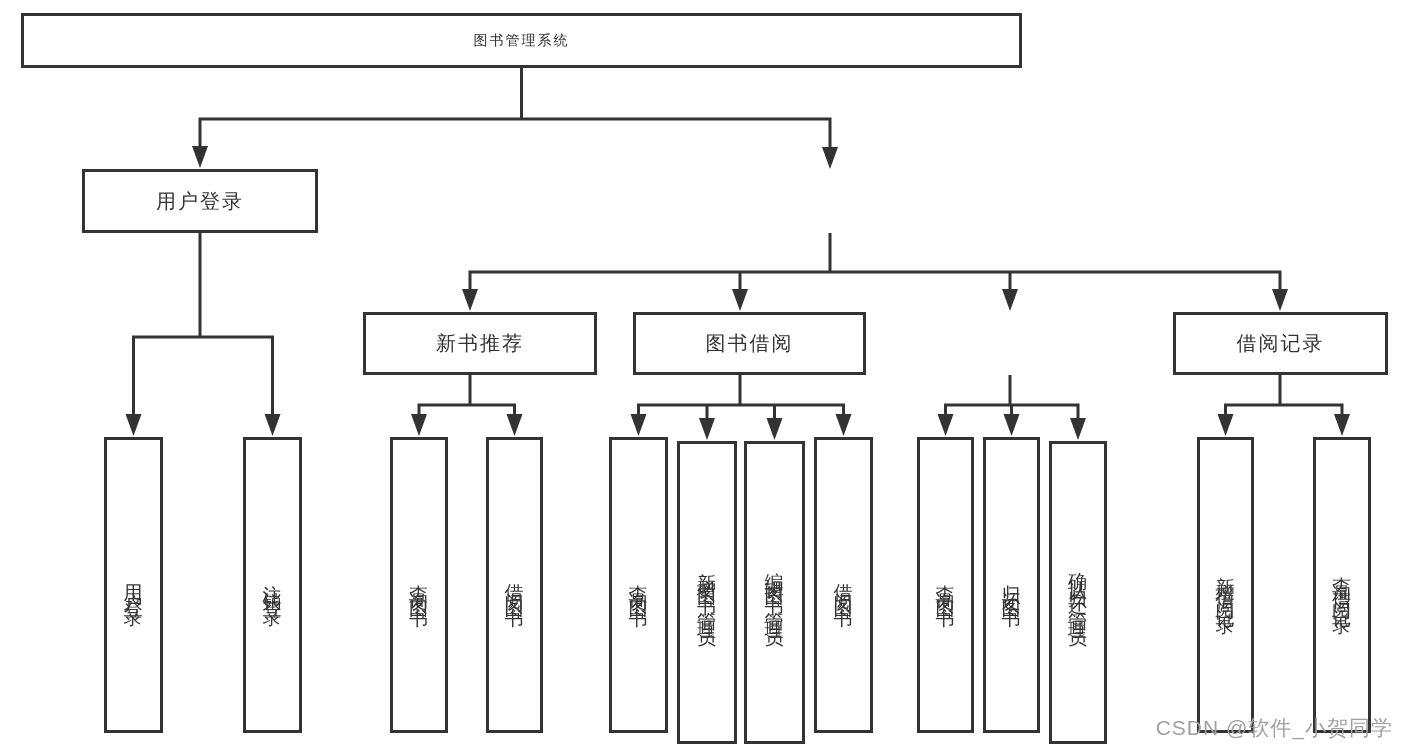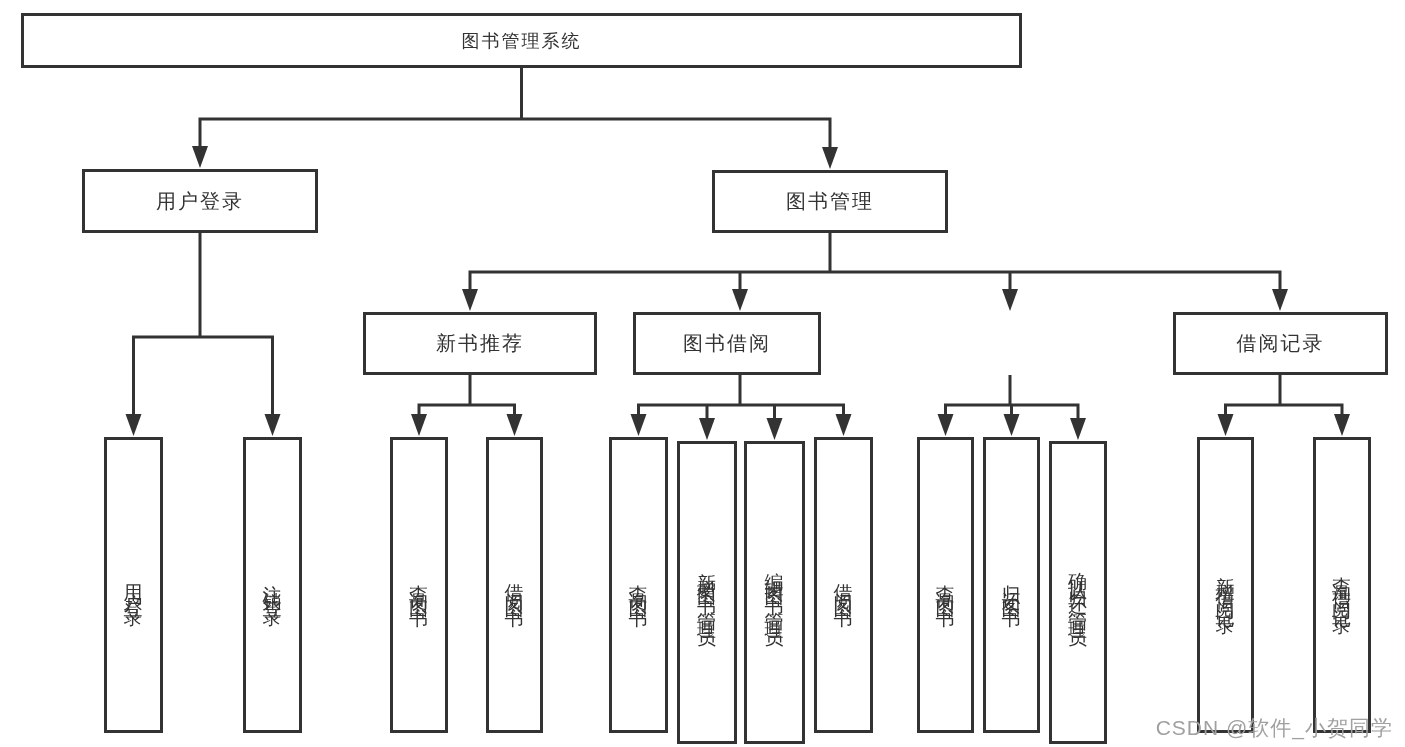--- a/index.html
+++ b/index.html
@@ -9,21 +9,21 @@
   }
   .wires { position:absolute; left:0; top:0; width:1405px; height:747px; }
   .wires path { stroke:var(--line,#333); stroke-width:3; fill:none; }
   .wires polygon { fill:var(--line,#333); }
   .box {
     position:absolute; box-sizing:border-box; background:#fff;
     border:3px solid var(--line,#333); color:var(--text,#333);
     display:flex; align-items:center; justify-content:center;
   }
   .hbox { font-size:20px; letter-spacing:2px; }
-  .rootbox { font-size:18px; letter-spacing:2px;text-align:center; }
+  .rootbox { font-size:14px; letter-spacing:2px;text-align:center; }
   .leaf {
     writing-mode:vertical-rl; text-orientation:mixed;
     font-size:19px; letter-spacing:8px; line-height:1;
   }
   .watermark {
     position:absolute; right:12px; bottom:5px;
     font-size:21px; letter-spacing:1px; color:var(--watermark,#a0a0a0);
     white-space:nowrap;
   }
 </style>
@@ -64,24 +64,23 @@
     <polygon points="1070,418 1086,418 1078,440"></polygon>
 
     <path d="M1280 375 L1280 405 M1224 405 L1343.5 405 M1225.5 403.5 L1225.5 416 M1342 403.5 L1342 416"></path>
     <polygon points="1217.5,414 1233.5,414 1225.5,436"></polygon>
     <polygon points="1334,414 1350,414 1342,436"></polygon>
   </svg>
 
   <div class="box rootbox" style="left:21px;top:13px;width:1001px;height:55px">图书管理系统</div>
 
   <div class="box hbox" style="left:82px;top:169px;width:236px;height:64px">用户登录</div>
-  <div class="box hbox" style="left:712px;top:170px;width:236px;height:63px">图书管理</div>
 
   <div class="box hbox" style="left:363px;top:312px;width:234px;height:63px">新书推荐</div>
-  <div class="box hbox" style="left:633px;top:312px;width:188px;height:63px">图书借阅</div>
+  <div class="box hbox" style="left:633px;top:312px;width:233px;height:63px">图书借阅</div>
   <div class="box hbox" style="left:1173px;top:312px;width:215px;height:63px">借阅记录</div>
 
   <div class="box leaf" style="left:104px;top:437px;width:59px;height:296px">用户登录</div>
   <div class="box leaf" style="left:243px;top:437px;width:59px;height:296px">注销登录</div>
 
   <div class="box leaf" style="left:390px;top:437px;width:58px;height:296px">查询图书</div>
   <div class="box leaf" style="left:486px;top:437px;width:57px;height:296px">借阅图书</div>
 
   <div class="box leaf" style="left:609px;top:437px;width:59px;height:296px">查询图书</div>
   <div class="box leaf" style="left:677px;top:441px;width:60px;height:303px">新增图书（管理员）</div>

